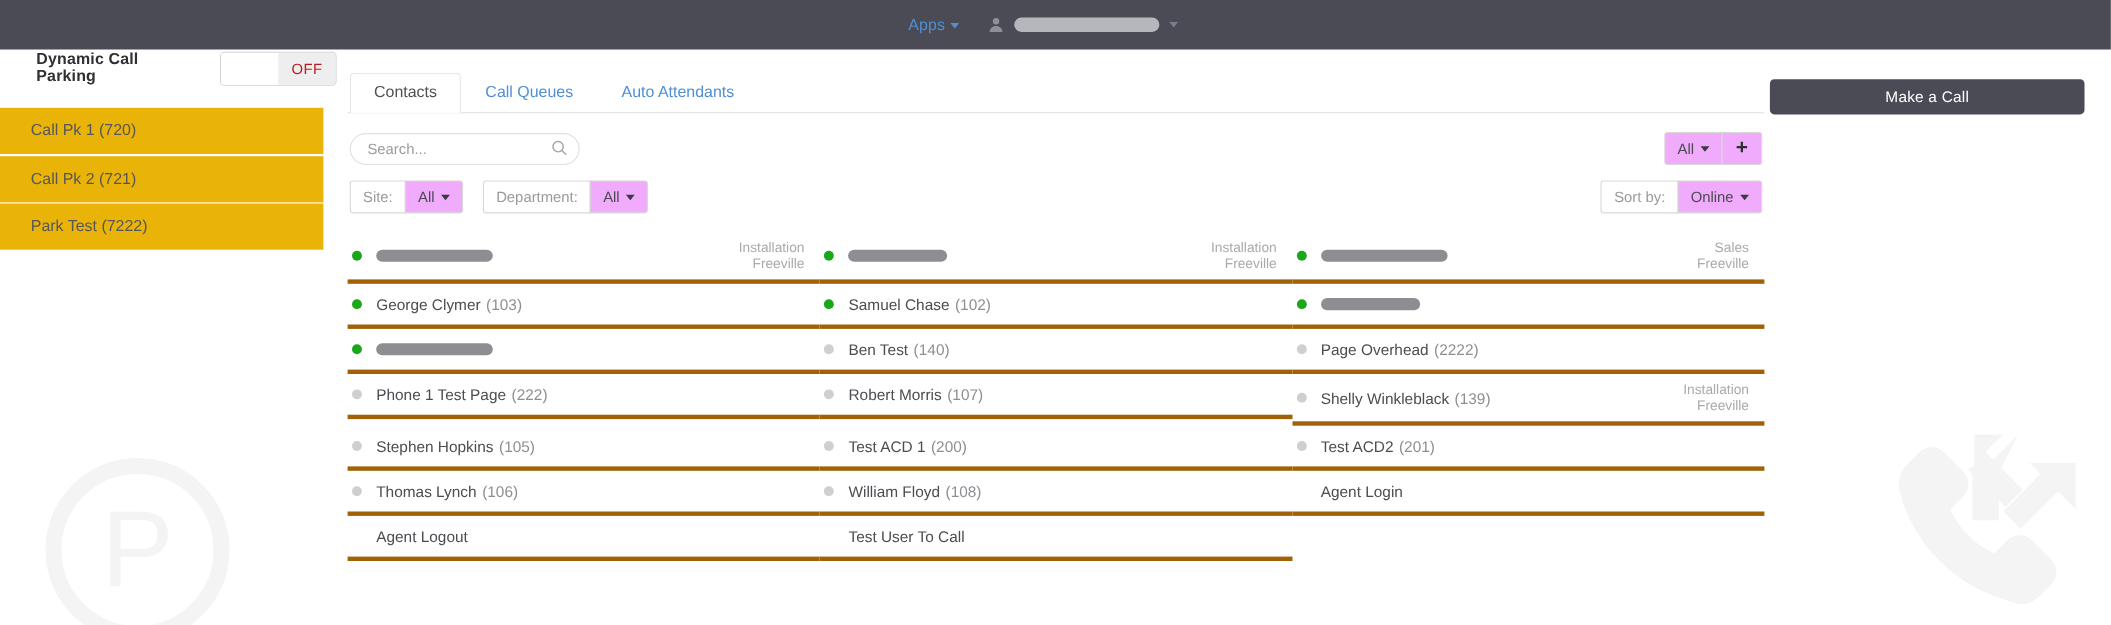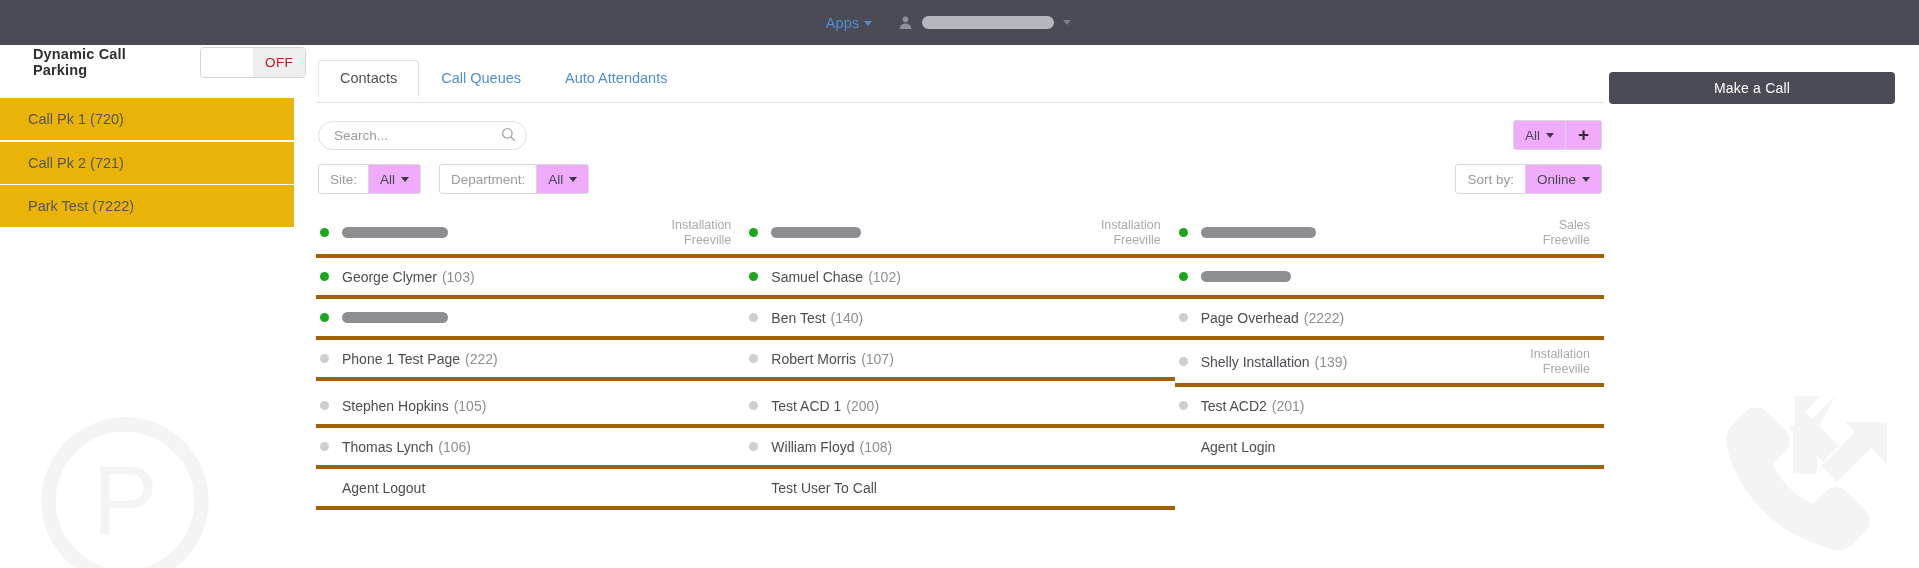--- a/index.html
+++ b/index.html
@@ -132,21 +132,21 @@
     position: absolute;
     top: 0; left: 316px;
     width: 1288px;
     z-index: 2;
     padding-top: 14px;
   }
 
   
   .tabs {
     display: flex;
-    align-items: flex-start;
+    align-items: flex-end;
     border-bottom: 1px solid #e2e2e2;
     height: 44px;
     padding-left: 2px;
   }
   .tab {
     font-size: 14.5px;
     padding: 9px 21px 10px 21px;
     cursor: pointer;
     color: #4f8fd4;
     position: relative;
@@ -471,21 +471,21 @@
           <span class="cname">Phone 1 Test Page</span>
           <span class="cext">(222)</span>
         </div>
         <div class="contact">
           <span class="dot offline"></span>
           <span class="cname">Robert Morris</span>
           <span class="cext">(107)</span>
         </div>
         <div class="contact tall">
           <span class="dot offline"></span>
-          <span class="cname">Shelly Installation</span>
+          <span class="cname">Shelly Winkleblack</span>
           <span class="cext">(139)</span>
           <span class="cmeta">
             <div>Installation</div>
             <div>Freeville</div>
           </span>
         </div>
         <div class="contact">
           <span class="dot offline"></span>
           <span class="cname">Stephen Hopkins</span>
           <span class="cext">(105)</span>

